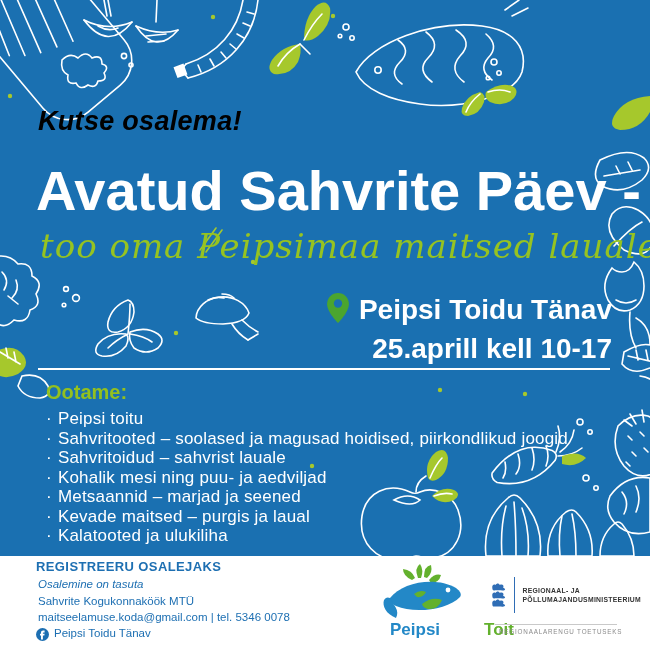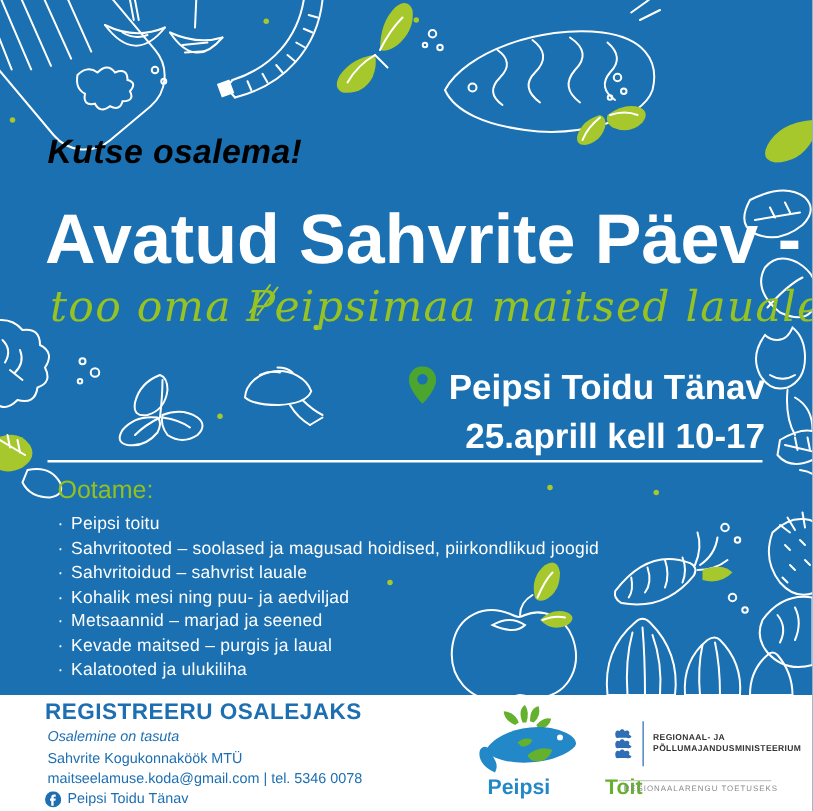--- a/index.html
+++ b/index.html
@@ -10,27 +10,27 @@
           font-weight:700;letter-spacing:0.3px;}
   .title{position:absolute;left:36px;top:158px;color:#fff;font-size:56px;font-weight:700;
          letter-spacing:0px;white-space:nowrap;}
   .tagline{position:absolute;left:40px;top:226px;color:#96C321;font-size:34px;font-style:italic;
            font-family:"DejaVu Serif",serif;letter-spacing:1px;white-space:nowrap;}
   .location{position:absolute;right:38px;top:292px;text-align:right;color:#fff;font-weight:700;
             font-size:28px;line-height:35px;}
   .location .pin{display:inline-block;vertical-align:-4px;margin-right:10px;}
   .divider{position:absolute;left:38px;top:368px;width:572px;height:2px;background:#fff;}
   .expect{position:absolute;left:46px;top:381px;width:560px;}
-  .expect-heading{color:#93C01F;font-weight:400;font-size:20px;margin:0 0 5px 0;}
+  .expect-heading{color:#93C01F;font-weight:700;font-size:20px;margin:0 0 5px 0;}
   .expect ul{list-style:none;margin:0;padding:0;}
-  .expect li{color:#fff;font-size:14px;line-height:19.5px;letter-spacing:0.2px;}
+  .expect li{color:#fff;font-size:17px;line-height:19.5px;letter-spacing:0.2px;}
   .expect .bullet{margin-right:6px;}
   .footer{position:absolute;left:0;top:556px;width:650px;height:93px;background:#fff;}
   .reg-block{position:absolute;left:36px;top:3px;color:#1D6FB2;}
-  .reg-heading{font-size:18px;font-weight:700;letter-spacing:0.4px;margin:0 0 3px 0;}
+  .reg-heading{font-size:13px;font-weight:700;letter-spacing:0.4px;margin:0 0 3px 0;}
   .reg-line{font-size:11.5px;line-height:14.5px;margin:2px;}
   .reg-line.italic{font-style:italic;}
   .fb-row{display:flex;align-items:center;gap:5px;margin-top:2px;}
   .fb-row .fb-icon{display:inline-block;width:13px;height:13px;}
   .fb-row .fb-label{font-size:11.5px;}
   .peipsitoit{position:absolute;left:374px;top:8px;width:104px;height:80px;}
   .brand-text{position:absolute;left:16px;top:56px;font-size:17px;font-weight:700;white-space:nowrap;}
   .brand-blue{color:#2388C7;}
   .brand-green{color:#63B12D;padding-left:44px;}
   .ministry{position:absolute;left:491px;top:20px;width:150px;}

